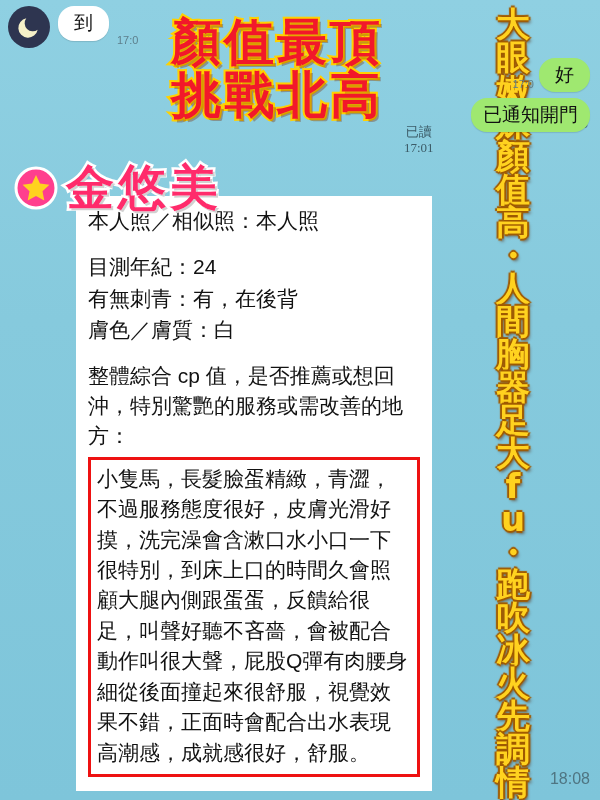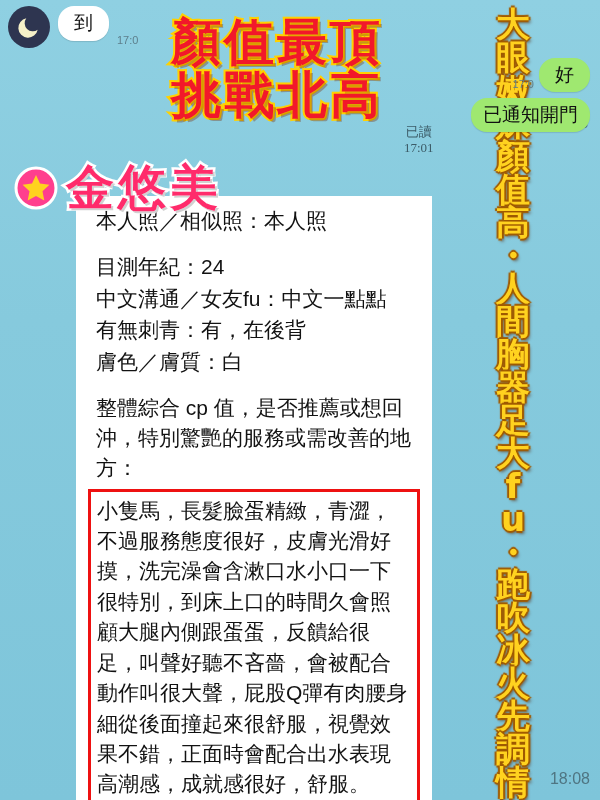--- a/index.html
+++ b/index.html
@@ -180,21 +180,21 @@
     min-height: 590px;
     background: #ffffff;
     z-index: 2;
     padding: 10px 12px 14px 12px;
     box-sizing: border-box;
     font-size: 21px;
     line-height: 1.42;
     color: #121212;
   }
   .card p {
-    margin: 0 0 2px 8px;
+    margin: 0 0 2px 0;
   }
   .card .gap { height: 14px; }
   .summary-q {
     margin: 0 0 4px 0;
   }
   .highlight-box {
     border: 3px solid #ee1111;
     padding: 4px 6px 6px 6px;
     margin-top: 6px;
   }
@@ -305,21 +305,20 @@
         <path d="M22 9l4 8.6 9.4 1.2-6.9 6.4 1.8 9.3L22 30l-8.3 4.5 1.8-9.3-6.9-6.4L18 17.6z" fill="#ffd21f"></path>
       </svg>
     </div>
     <div class="name-text">金悠美</div>
   </div>
 
   <div class="card">
     <p>本人照／相似照：本人照</p>
     <div class="gap"></div>
     <p>目測年紀：24</p>
-    <p>中文溝通／女友fu：中文一點點</p>
     <p>有無刺青：有，在後背</p>
     <p>膚色／膚質：白</p>
     <div class="gap"></div>
     <p class="summary-q">整體綜合 cp 值，是否推薦或想回沖，特別驚艷的服務或需改善的地方：</p>
     <div class="highlight-box">
       <p>小隻馬，長髮臉蛋精緻，青澀，不過服務態度很好，皮膚光滑好摸，洗完澡會含漱口水小口一下很特別，到床上口的時間久會照顧大腿內側跟蛋蛋，反饋給很足，叫聲好聽不吝嗇，會被配合動作叫很大聲，屁股Q彈有肉腰身細從後面撞起來很舒服，視覺效果不錯，正面時會配合出水表現高潮感，成就感很好，舒服。</p>
     </div>
   </div>
 
   <div class="bottom-ts">18:08</div>

